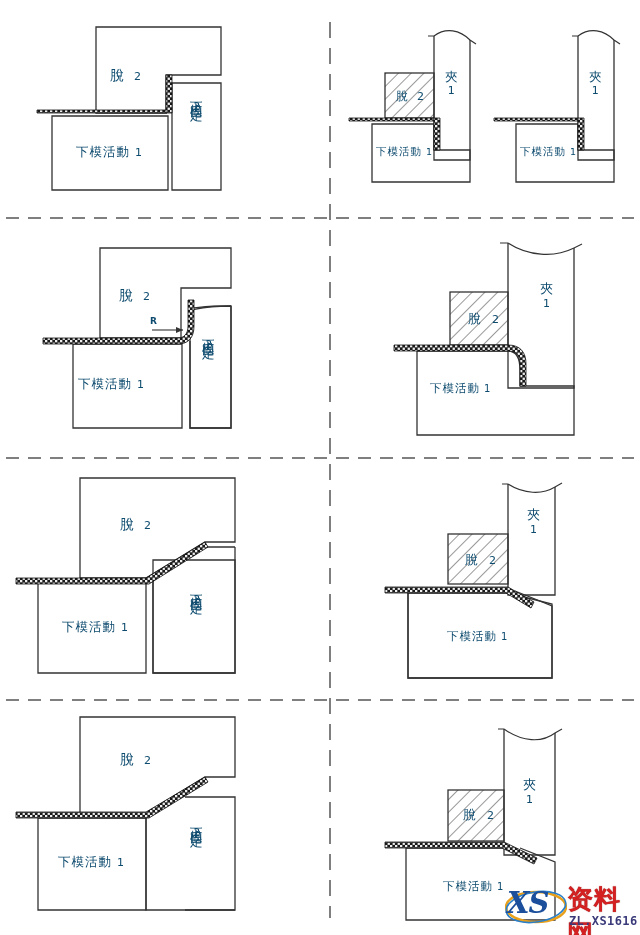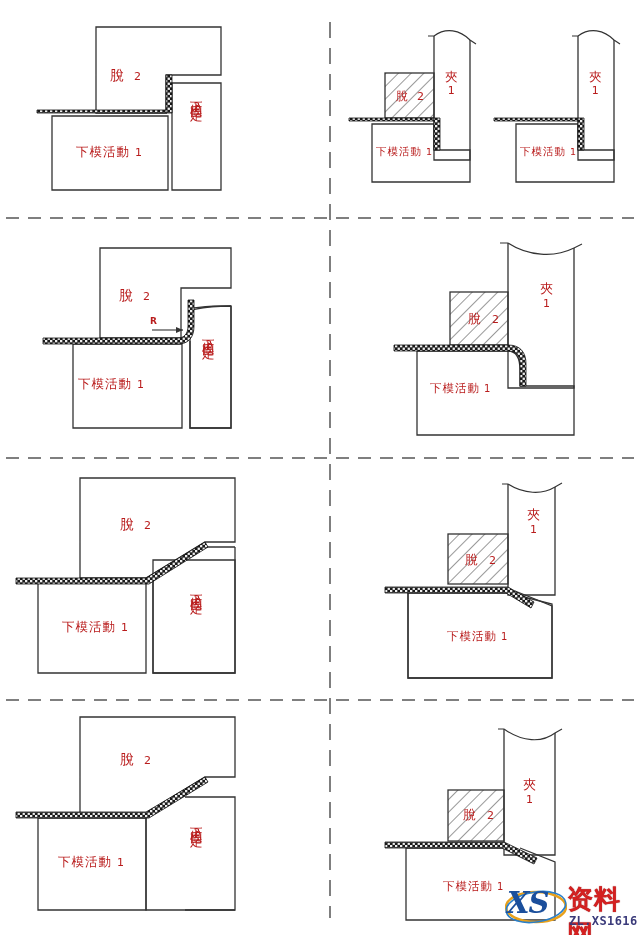--- a/index.html
+++ b/index.html
@@ -5,21 +5,21 @@
   html,body{margin:0;padding:0;}
   body{
     width:640px;height:935px;
     background:#ffffff;
     font-family:"DejaVu Sans","Liberation Sans",sans-serif;
     position:relative;overflow:hidden;
   }
   #sheet{position:absolute;left:0;top:0;width:640px;height:935px;}
   .lbl{
     position:absolute;
-    color:#b91c1c;
+    color:#0c4a6e;
     font-family:"DejaVu Sans","Liberation Sans",sans-serif;
     white-space:nowrap;
     line-height:1.05;
     user-select:none;
   }
   .lbl-h{letter-spacing:1px;}
   .lbl-v{writing-mode:vertical-rl;text-orientation:upright;letter-spacing:2px;}
   .num{font-size:11px;}
   
   #wm{

